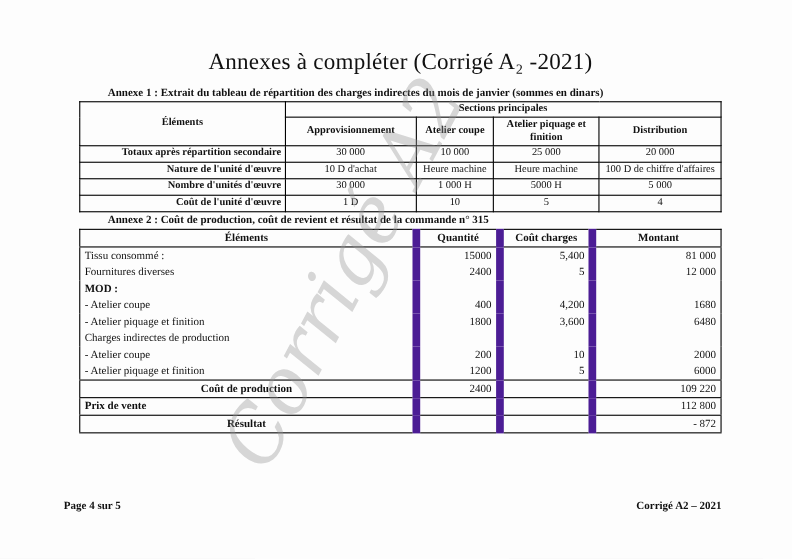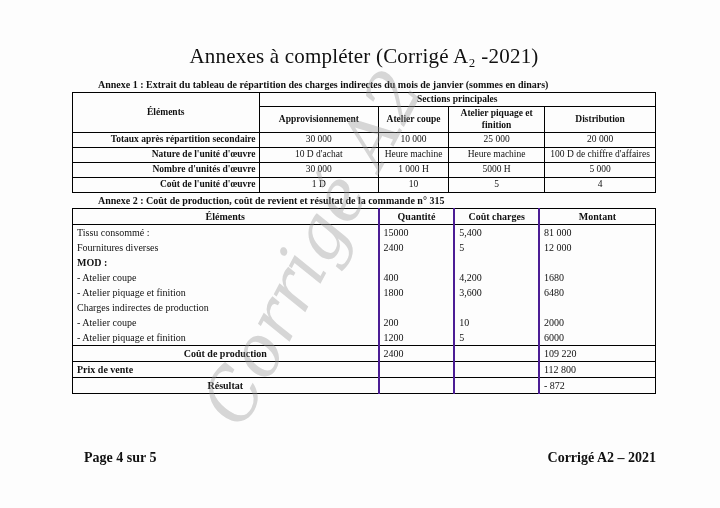--- a/index.html
+++ b/index.html
@@ -38,30 +38,30 @@
     line-height:1.2;
     vertical-align:middle;
     font-weight:normal;
   }
   #t1 thead th{font-weight:bold;}
   #t1 td.lbl{text-align:right;font-weight:bold;}
   #t1 tbody td{height:15px;}
   
   #t2{border:1.5px solid #000;font-size:10px;margin-top:1px;}
   #t2 th,#t2 td{
-    border-left:2px solid #4c1d95;
+    border-left:7px solid #4c1d95;
     padding:1px 4px;
     line-height:1.3;
     vertical-align:middle;
     height:15px;
   }
   #t2 th:first-child,#t2 td:first-child{border-left:none;}
   #t2 thead th{border-bottom:1px solid #000;font-weight:bold;text-align:center;}
   #t2 td.lbl{text-align:left;}
-  #t2 td.num{text-align:left;}
+  #t2 td.num{text-align:right;}
   #t2 tr.indent td.lbl{}
   #t2 tr.group-bold td.lbl{font-weight:bold;}
   #t2 tr.bold-label td.lbl{font-weight:bold;}
   #t2 tr.lined td{border-bottom:1px solid #000;}
   #t2 tr.total td{border-top:1px solid #000;border-bottom:1px solid #000;margin-left:20px;}
   #t2 tr.total td.lbl{text-align:center;font-weight:bold;}
   
   .watermark{
     position:absolute;
     left:185px;top:400px;
@@ -73,23 +73,22 @@
     white-space:nowrap;
     pointer-events:none;
     font-family:"DejaVu Serif",serif;
   }
   
   .footer{
     position:absolute;
     left:58px;right:64px;bottom:42px;
     display:flex;
     justify-content:space-between;
-    font-size:14px;
+    font-size:10px;
     font-weight:bold;
-    margin-left:26px;
   }
 </style>
 </head>
 <body>
 
 <div class="doc">
 
   <div class="title">Annexes à compléter (Corrigé A₂ -2021)</div>
 
   <div class="annexe-heading">Annexe 1 : Extrait du tableau de répartition des charges indirectes du mois de janvier (sommes en dinars)</div>

